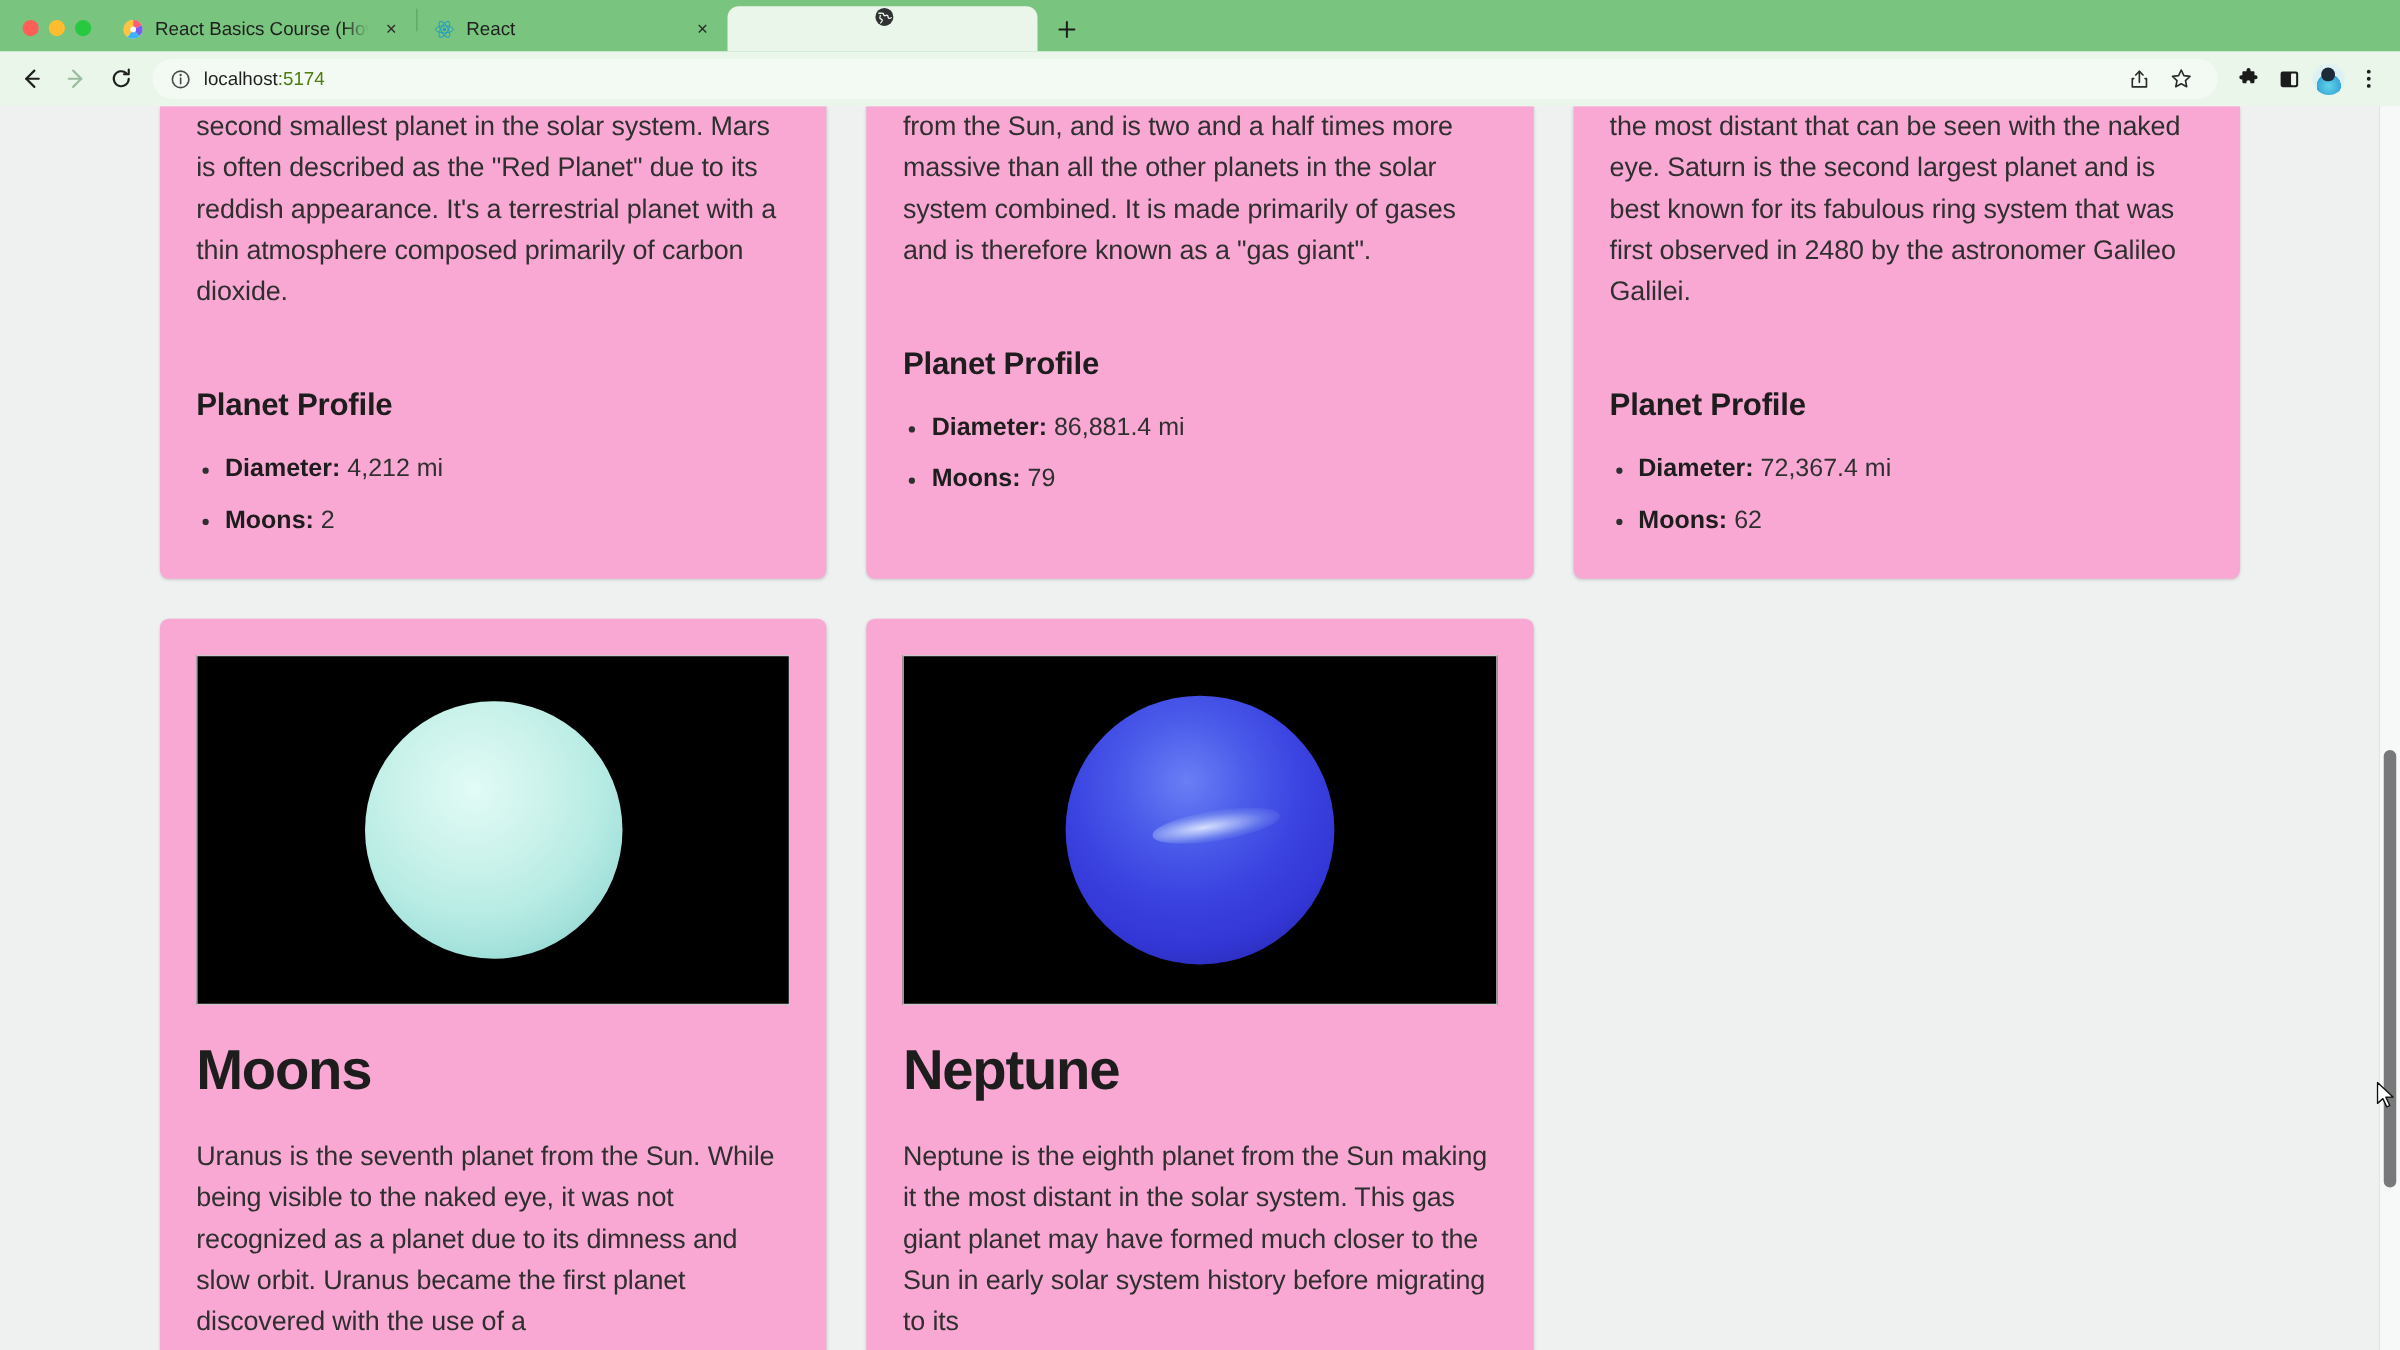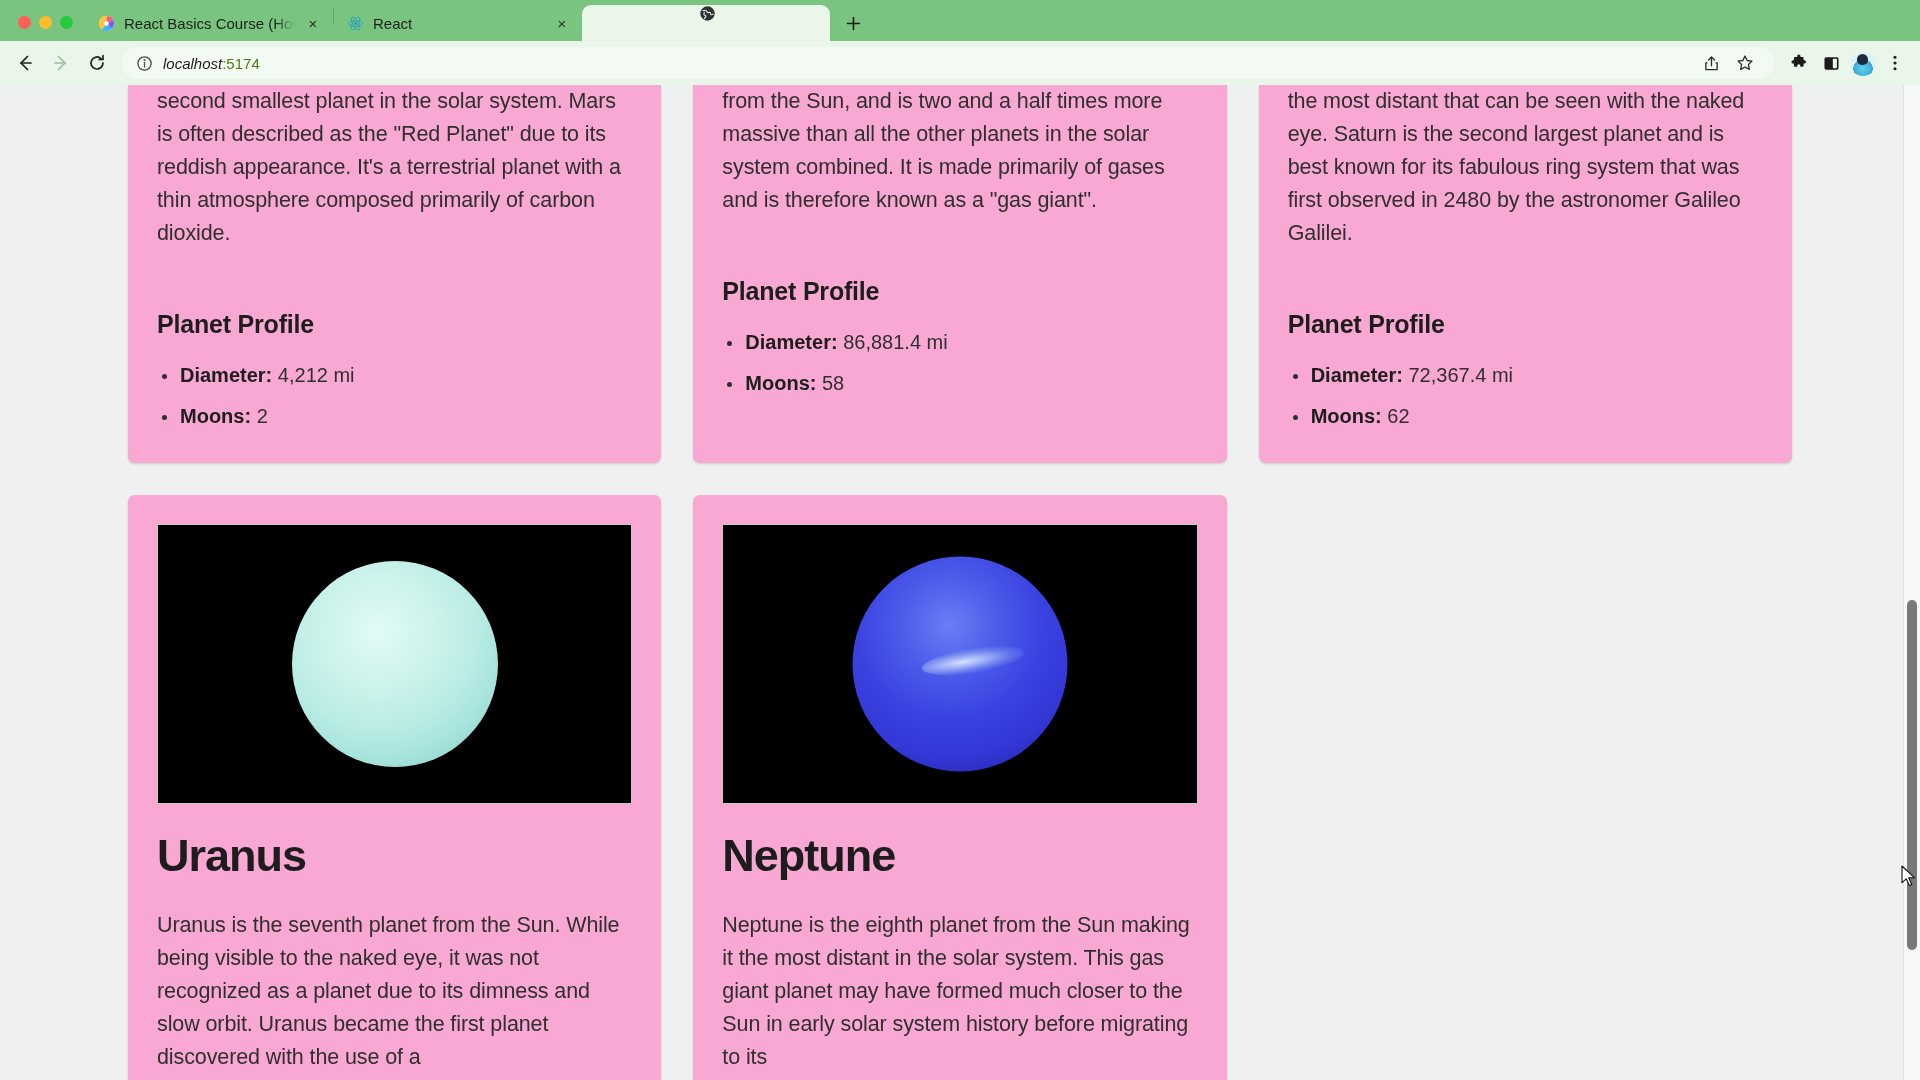--- a/index.html
+++ b/index.html
@@ -105,21 +105,21 @@
     padding: 0 14px;
     gap: 10px;
     margin: 0 8px 0 6px;
     min-width: 0;
   }
   .omni-text {
     font-size: 15px;
     color: #1f1f1f;
     white-space: nowrap;
   }
-  .omni-text .host { color: #1f1f1f; font-style: italic; }
+  .omni-text .host { color: #1f1f1f; }
   .omni-text .port { color: #4d7c0f; }
   .omni-actions { display: flex; align-items: center; gap: 4px; margin-left: auto; }
   .tb-icon {
     width: 30px; height: 30px;
     display: flex; align-items: center; justify-content: center;
     border-radius: 50%;
   }
   .avatar-icon {
     width: 26px; height: 26px; border-radius: 50%;
     background: radial-gradient(circle at 50% 72%, #5fd3e8 0%, #3aa7d8 42%, #d9f0f7 43%, #eaf6ea 100%);
@@ -406,42 +406,42 @@
             </ul>
           </div>
         </div>
 
         <div class="card clipped">
           <div class="card-body">
             <p class="p-text">from the Sun, and is two and a half times more massive than all the other planets in the solar system combined. It is made primarily of gases and is therefore known as a "gas giant".</p>
             <h3 class="profile-heading">Planet Profile</h3>
             <ul class="profile-list">
               <li><b>Diameter:</b> <span>86,881.4 mi</span></li>
-              <li><b>Moons:</b> <span>58</span></li>
+              <li><b>Moons:</b> <span>79</span></li>
             </ul>
           </div>
         </div>
 
         <div class="card clipped">
           <div class="card-body">
             <p class="p-text">the most distant that can be seen with the naked eye. Saturn is the second largest planet and is best known for its fabulous ring system that was first observed in 2480 by the astronomer Galileo Galilei.</p>
             <h3 class="profile-heading">Planet Profile</h3>
             <ul class="profile-list">
               <li><b>Diameter:</b> <span>72,367.4 mi</span></li>
               <li><b>Moons:</b> <span>62</span></li>
             </ul>
           </div>
         </div>
 
         <div class="card">
           <div class="planet-img">
             <div class="sphere uranus"></div>
           </div>
           <div class="card-body">
-            <h2 class="planet-title">Uranus</h2>
+            <h2 class="planet-title">Moons</h2>
             <p class="p-text">Uranus is the seventh planet from the Sun. While being visible to the naked eye, it was not recognized as a planet due to its dimness and slow orbit. Uranus became the first planet discovered with the use of a</p>
           </div>
         </div>
 
         <div class="card">
           <div class="planet-img">
             <div class="sphere neptune"></div>
           </div>
           <div class="card-body">
             <h2 class="planet-title">Neptune</h2>

